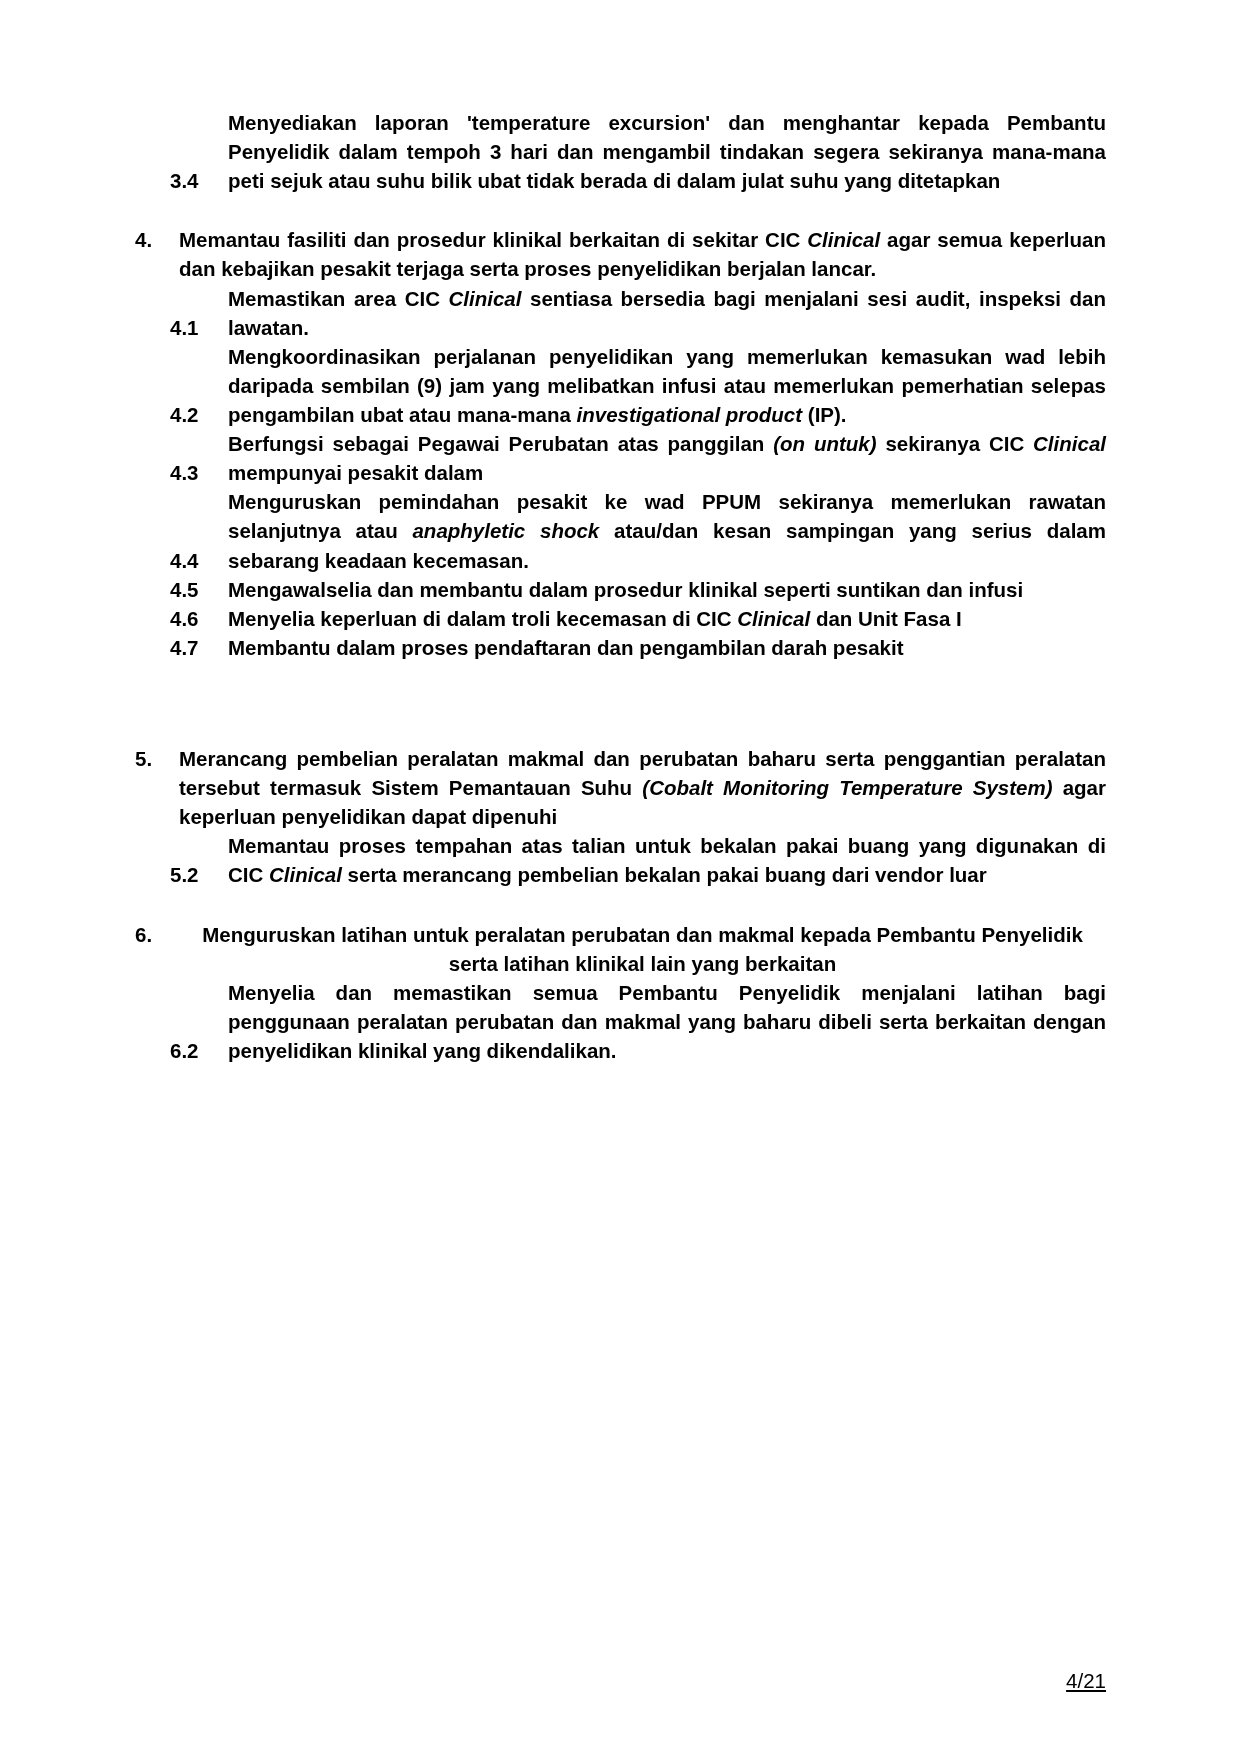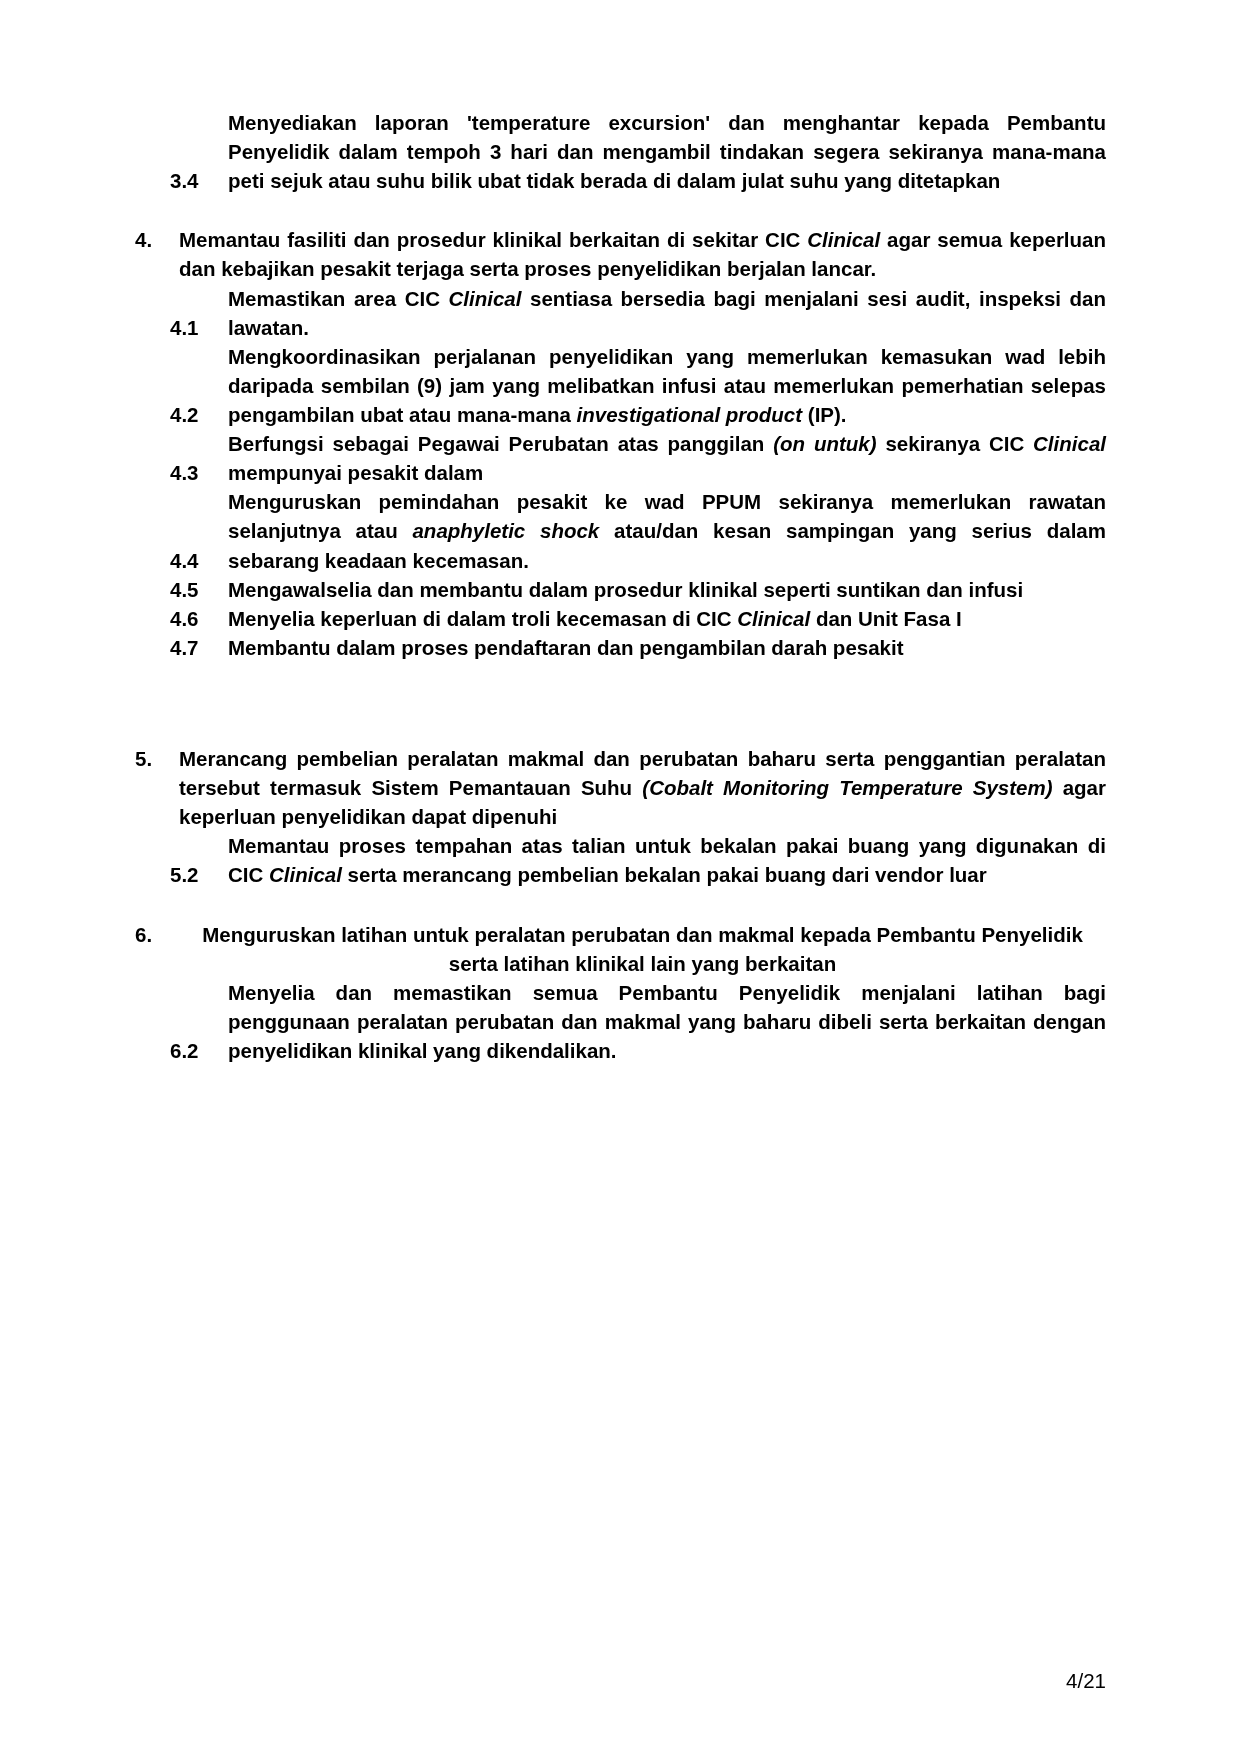--- a/index.html
+++ b/index.html
@@ -64,20 +64,21 @@
 
   i, .ital { font-style: italic; }
 
   .page-number {
     position: absolute;
     right: 135px;
     bottom: 62px;
     font-size: 20.5px;
     font-weight: normal;
     text-align: right;
+    text-decoration: underline;
   }
 </style>
 </head>
 <body>
 
 <div class="page">
 
   <div class="doc-body">
 
     <div class="lvl2" style="margin-top:0;">

